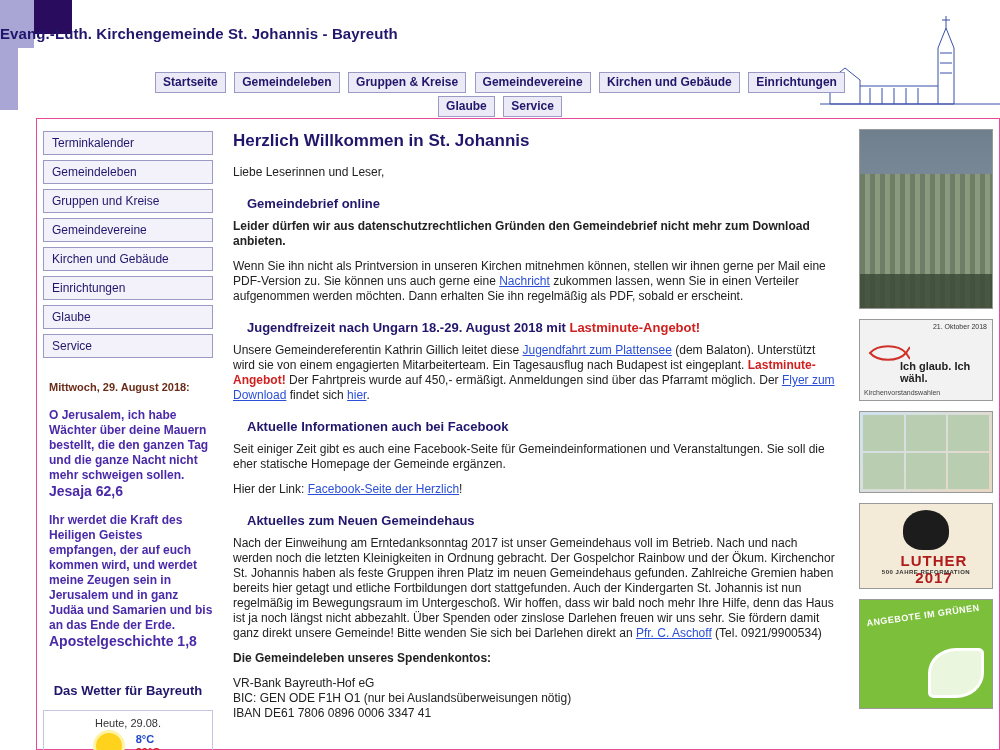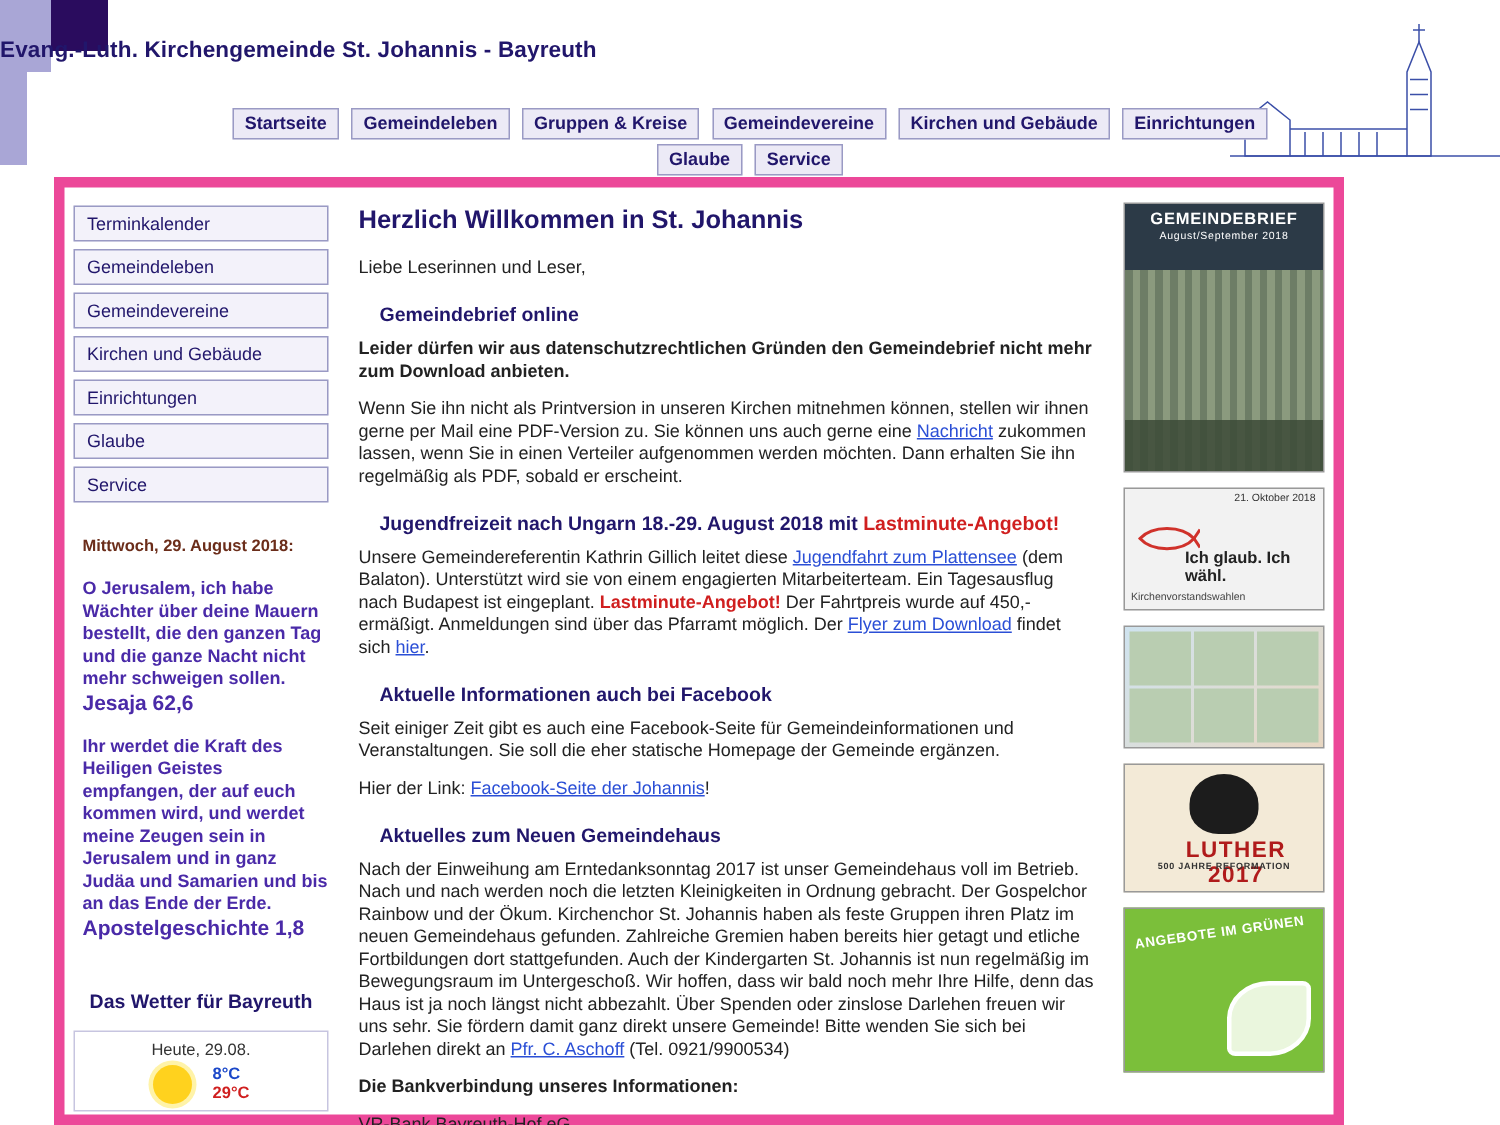--- a/index.html
+++ b/index.html
@@ -42,22 +42,22 @@
     font-size:12px; font-weight:bold;
     padding:3px 7px 3px 7px;
     margin:0 2px;
     line-height:13px;
     cursor:pointer;
     text-align:center;
   }
 
   
   .frame {
-    position:absolute; left:36px; top:118px; width:860px; height:632px;
-    border:7px solid #ec4899;
+    position:absolute; left:36px; top:118px; width:964px; height:632px;
+    border:1px solid #ec4899;
     background:#ffffff;
     display:flex;
   }
   .left-col { width:182px; padding:12px 6px 0 6px; flex:none; }
   .center-col { flex:1; padding:12px 14px 0 14px; }
   .right-col { width:146px; padding:10px 6px 0 4px; flex:none; }
 
   
   .menu-item {
     border:1px solid #9a9ac4;
@@ -164,20 +164,21 @@
       <span class="navbtn">Glaube</span>
       <span class="navbtn">Service</span>
     </div>
   </div>
 
   <div class="frame">
 
     <div class="left-col">
       <div class="menu-item">Terminkalender</div>
       <div class="menu-item">Gemeindeleben</div>
+      <div class="menu-item">Gruppen und Kreise</div>
       <div class="menu-item">Gemeindevereine</div>
       <div class="menu-item">Kirchen und Gebäude</div>
       <div class="menu-item">Einrichtungen</div>
       <div class="menu-item">Glaube</div>
       <div class="menu-item">Service</div>
 
       <div class="verse-block">
         <div class="verse-date">Mittwoch, 29. August 2018:</div>
         <div class="verse-text">O Jerusalem, ich habe Wächter über deine Mauern bestellt, die den ganzen Tag und die ganze Nacht nicht mehr schweigen sollen.</div>
         <div class="verse-ref">Jesaja 62,6</div>
@@ -206,39 +207,35 @@
 
       <h2 class="sec">Gemeindebrief online</h2>
       <p class="body b">Leider dürfen wir aus datenschutzrechtlichen Gründen den Gemeindebrief nicht mehr zum Download anbieten.</p>
       <p class="body"><span>Wenn Sie ihn nicht als Printversion in unseren Kirchen mitnehmen können, stellen wir ihnen gerne per Mail eine PDF-Version zu. Sie können uns auch gerne eine </span><a class="lnk">Nachricht</a><span> zukommen lassen, wenn Sie in einen Verteiler aufgenommen werden möchten. Dann erhalten Sie ihn regelmäßig als PDF, sobald er erscheint.</span></p>
 
       <h2 class="sec"><span>Jugendfreizeit nach Ungarn 18.-29. August 2018 mit </span><span class="hl">Lastminute-Angebot!</span></h2>
       <p class="body"><span>Unsere Gemeindereferentin Kathrin Gillich leitet diese </span><a class="lnk">Jugendfahrt zum Plattensee</a><span> (dem Balaton). Unterstützt wird sie von einem engagierten Mitarbeiterteam. Ein Tagesausflug nach Budapest ist eingeplant. </span><span class="hl">Lastminute-Angebot!</span><span> Der Fahrtpreis wurde auf 450,- ermäßigt. Anmeldungen sind über das Pfarramt möglich. Der </span><a class="lnk">Flyer zum Download</a><span> findet sich </span><a class="lnk">hier</a><span>.</span></p>
 
       <h2 class="sec">Aktuelle Informationen auch bei Facebook</h2>
       <p class="body">Seit einiger Zeit gibt es auch eine Facebook-Seite für Gemeindeinformationen und Veranstaltungen. Sie soll die eher statische Homepage der Gemeinde ergänzen.</p>
-      <p class="body"><span>Hier der Link: </span><a class="lnk">Facebook-Seite der Johannis</a><span>!</span></p>
+      <p class="body"><span>Hier der Link: </span><a class="lnk">Facebook-Seite der Herzlich</a><span>!</span></p>
 
       <h2 class="sec">Aktuelles zum Neuen Gemeindehaus</h2>
       <p class="body"><span>Nach der Einweihung am Erntedanksonntag 2017 ist unser Gemeindehaus voll im Betrieb. Nach und nach werden noch die letzten Kleinigkeiten in Ordnung gebracht. Der Gospelchor Rainbow und der Ökum. Kirchenchor St. Johannis haben als feste Gruppen ihren Platz im neuen Gemeindehaus gefunden. Zahlreiche Gremien haben bereits hier getagt und etliche Fortbildungen dort stattgefunden. Auch der Kindergarten St. Johannis ist nun regelmäßig im Bewegungsraum im Untergeschoß. Wir hoffen, dass wir bald noch mehr Ihre Hilfe, denn das Haus ist ja noch längst nicht abbezahlt. Über Spenden oder zinslose Darlehen freuen wir uns sehr. Sie fördern damit ganz direkt unsere Gemeinde! Bitte wenden Sie sich bei Darlehen direkt an </span><a class="lnk">Pfr. C. Aschoff</a><span> (Tel. 0921/9900534)</span></p>
-      <p class="body b">Die Bankverbindung unseres Informationen:</p>
+      <p class="body b">Die Gemeindeleben unseres Spendenkontos:</p>
       <p class="body">
         <span>VR-Bank Bayreuth-Hof eG</span><br>
         <span>BIC: GEN ODE F1H O1 (nur bei Auslandsüberweisungen nötig)</span><br>
         <span>IBAN DE61 7806 0896 0006 3347 41</span>
       </p>
 
     </div>
 
     <div class="right-col">
       <div class="banner b1">
-        <div class="b1top">
-          <span>GEMEINDEBRIEF</span>
-          <span class="b1sub">August/September 2018</span>
-        </div>
         <div class="crowd"></div>
         <div class="b1bot"></div>
       </div>
 
       <div class="banner b2">
         <span class="date">21. Oktober 2018</span>
         <svg class="fish" viewBox="0 0 42 22">
           <path d="M2 11 C10 2, 30 2, 38 11 C30 20, 10 20, 2 11 Z" fill="none" stroke="#d0322b" stroke-width="2"></path>
           <path d="M38 11 L42 5 M38 11 L42 17" stroke="#d0322b" stroke-width="2" fill="none"></path>
         </svg>

